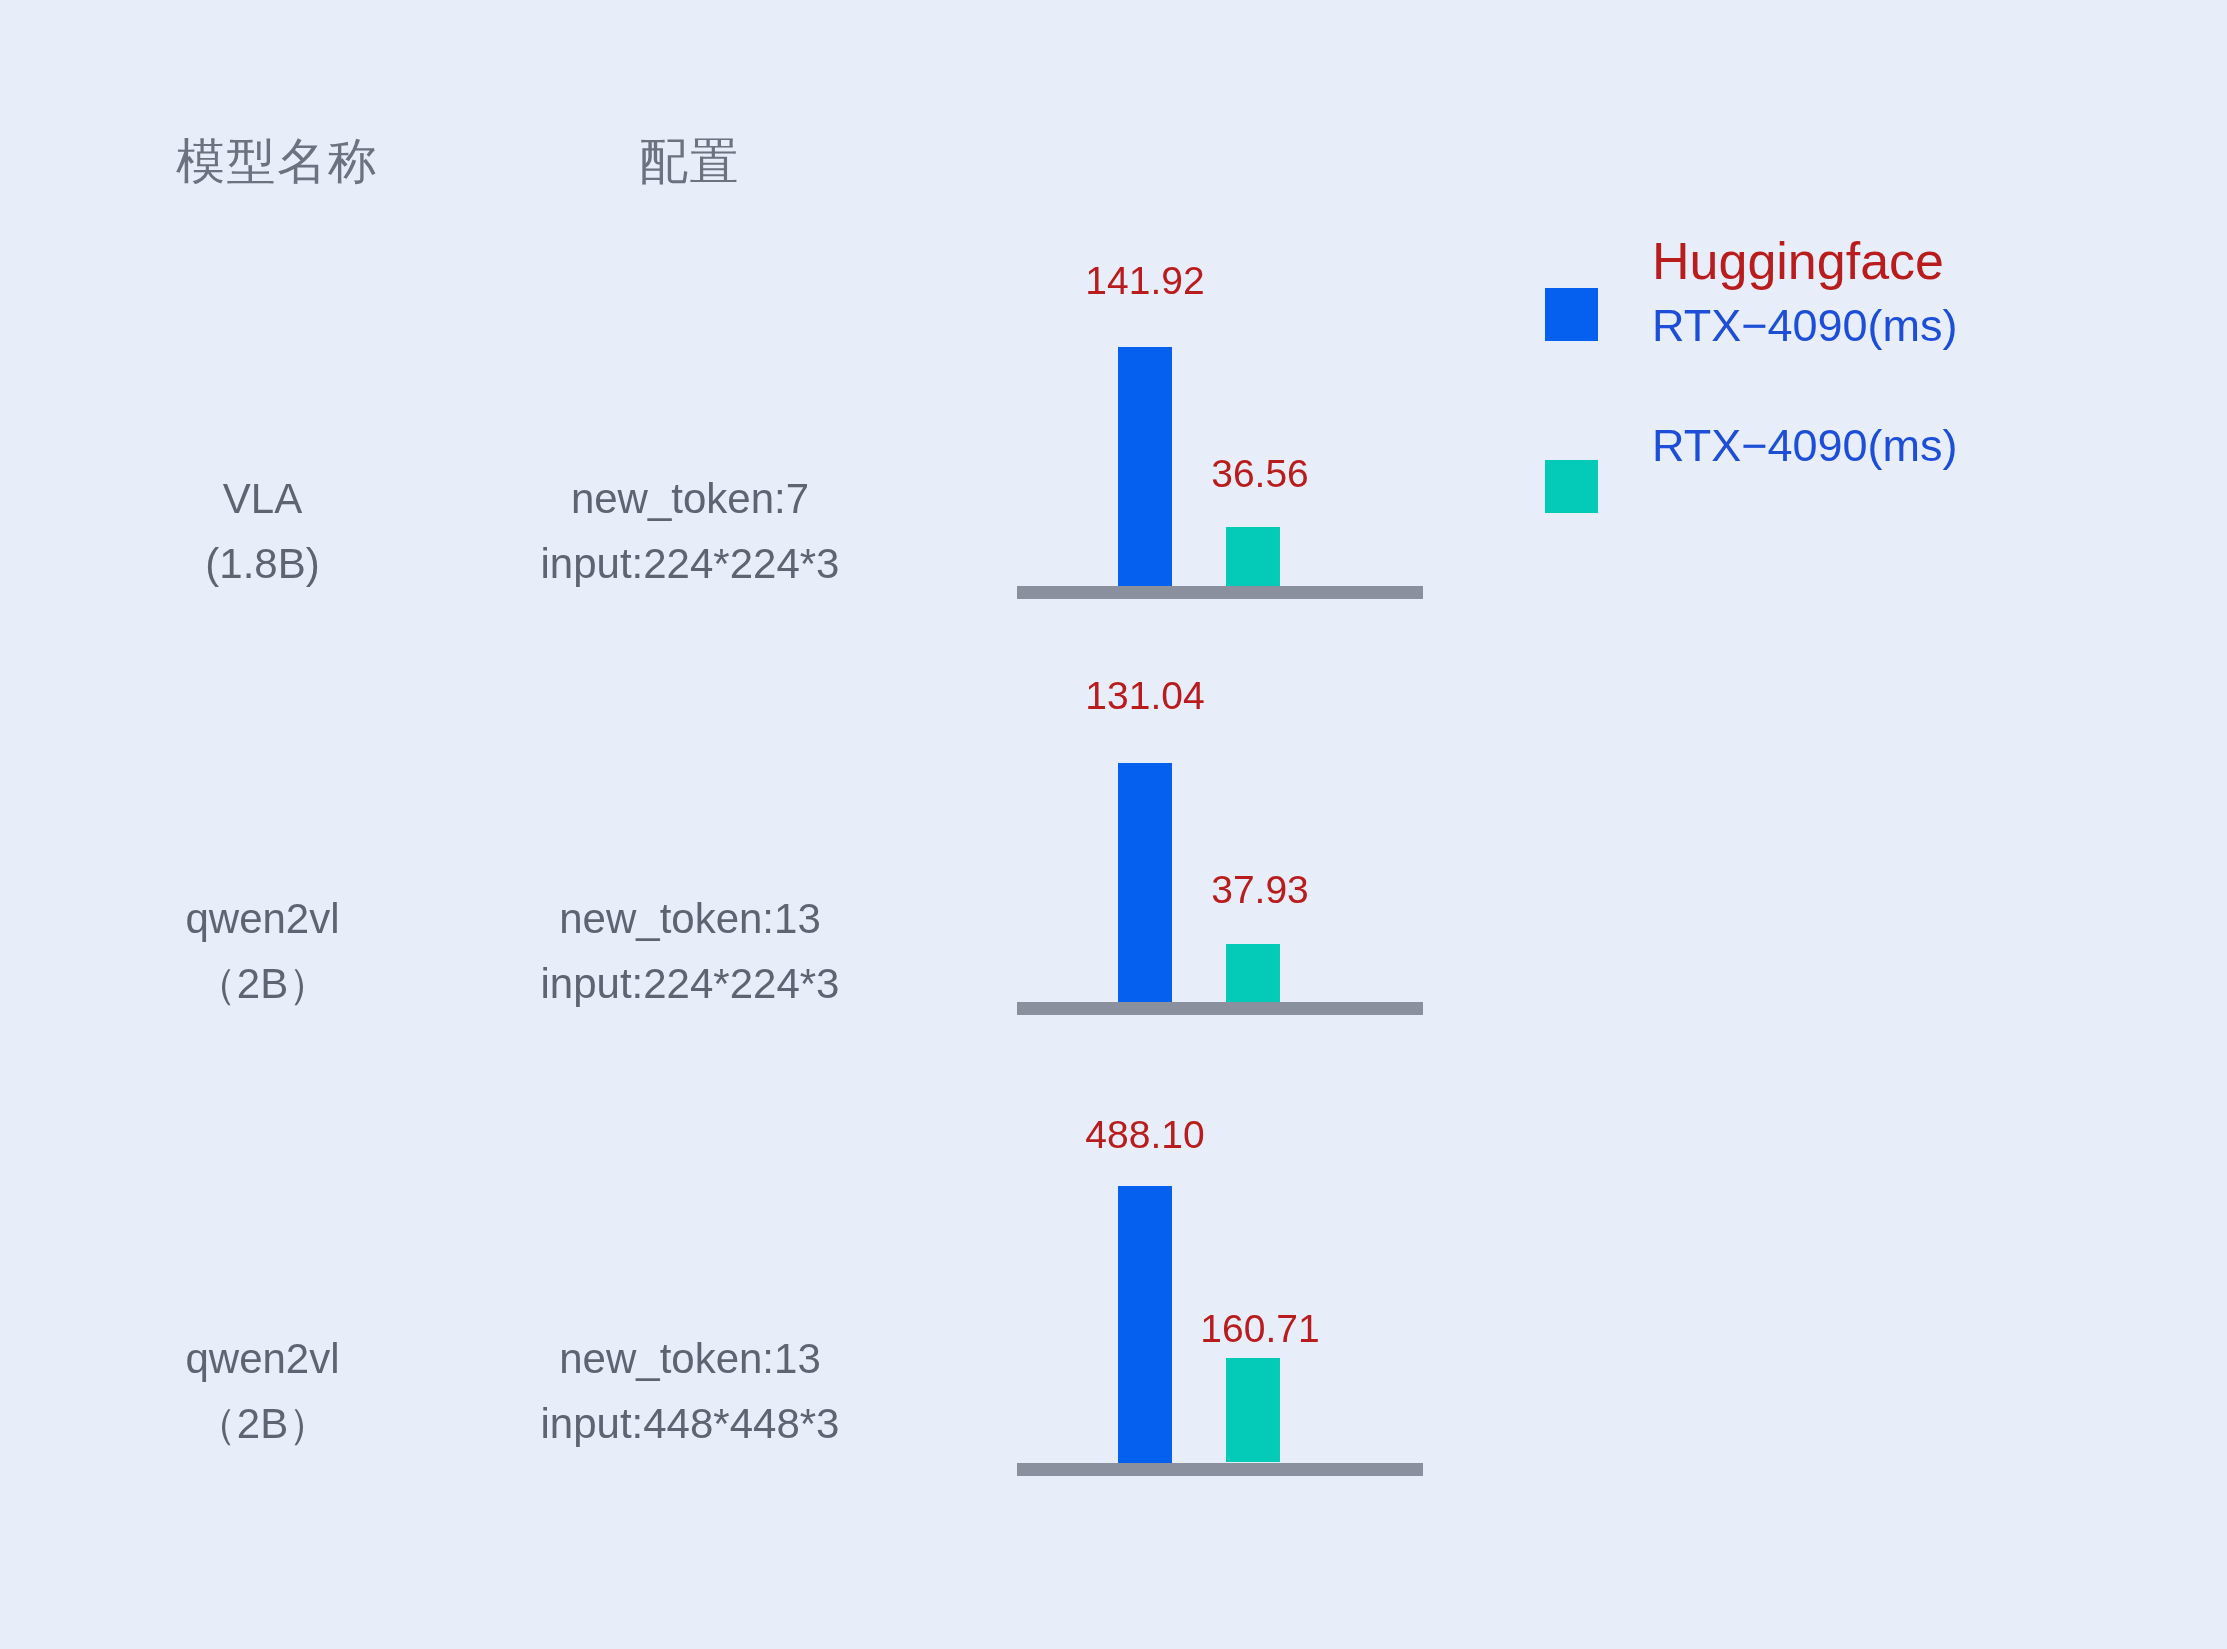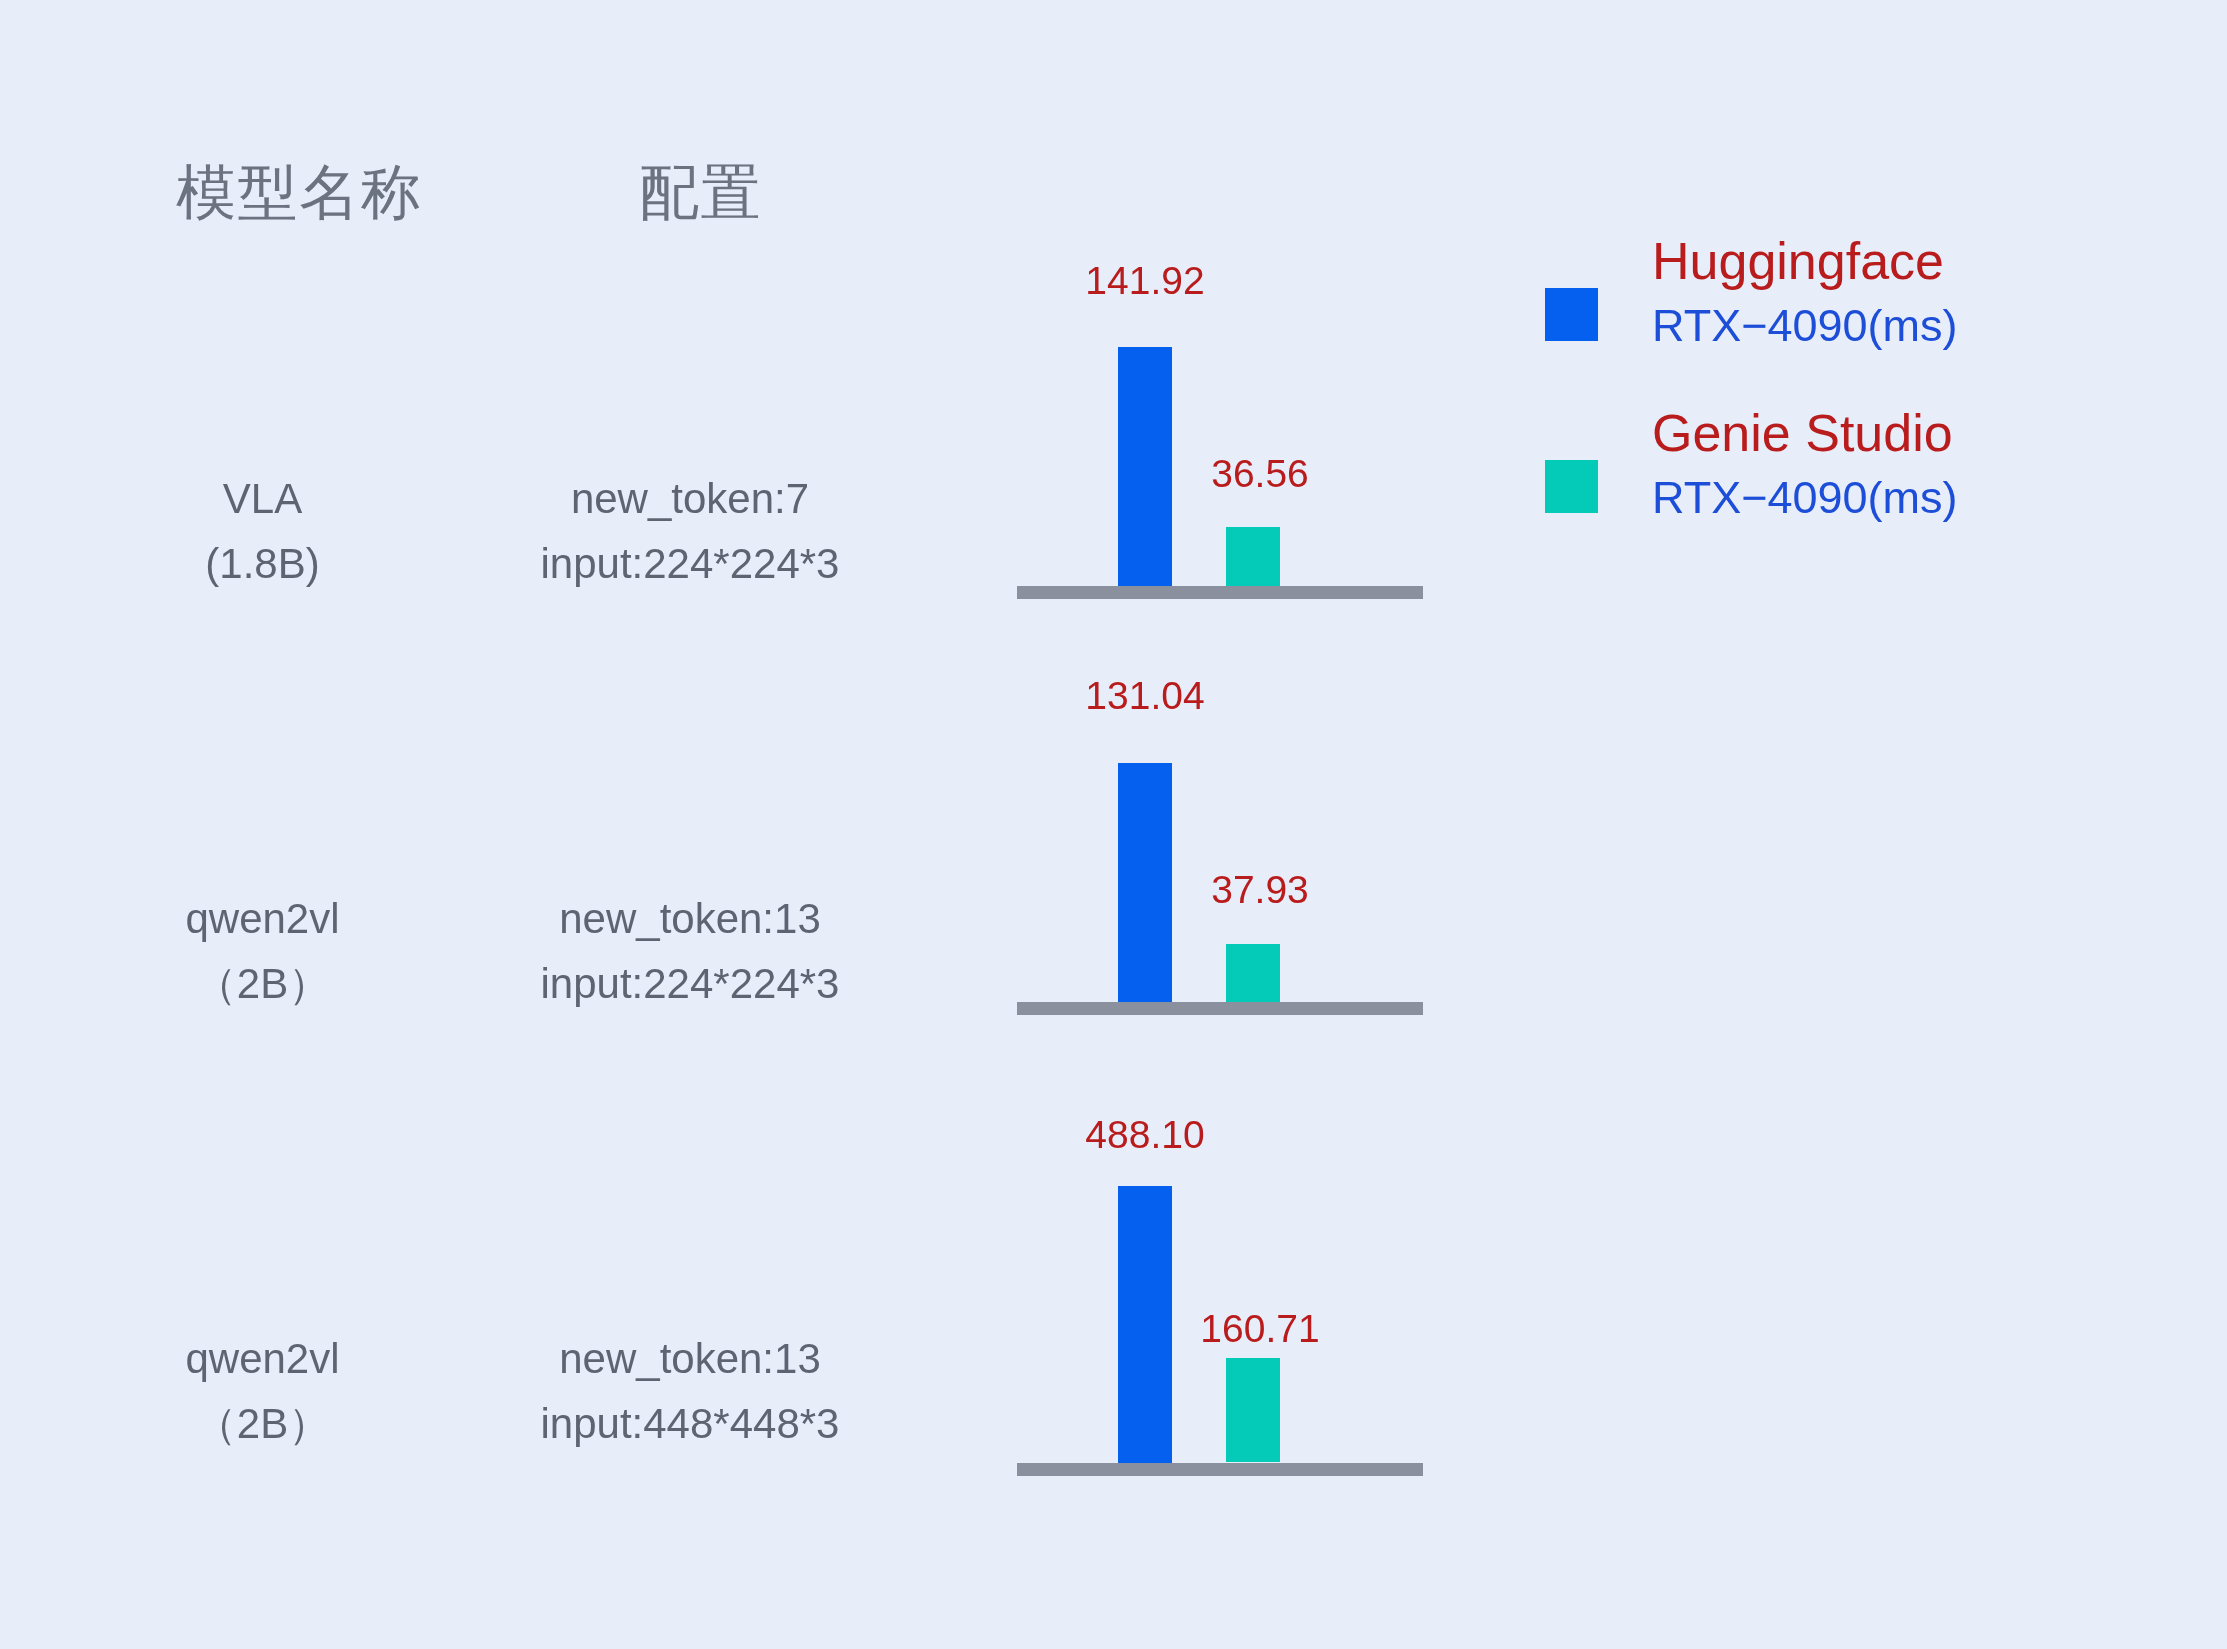--- a/index.html
+++ b/index.html
@@ -16,25 +16,24 @@
   #stage {
     position: relative;
     width: 2227px;
     height: 1649px;
   }
 
   
   .col-header {
     position: absolute;
     color: #6b7280;
-    font-size: 60px;
+    font-size: 49px;
     font-weight: 400;
     letter-spacing: 1.6px;
     white-space: nowrap;
-    margin-top: 24px;
   }
   #hdr-model { left: 176px;  top: 129px; }
   #hdr-config { left: 639px; top: 129px; }
 
   
   .row-block {
     position: absolute;
     left: 0;
     width: 941px;
   }
@@ -194,21 +193,20 @@
       <div class="legend-swatch hf"></div>
       <div class="legend-text">
         <span class="legend-title">Huggingface</span>
         <span class="legend-sub">RTX−4090(ms)</span>
       </div>
     </div>
 
     <div class="legend-item">
       <div class="legend-swatch gs"></div>
       <div class="legend-text">
-        <span class="legend-title">Genie Studio</span>
         <span class="legend-sub">RTX−4090(ms)</span>
       </div>
     </div>
 
   </div>
 
 </div>
 
 
 </body></html>

